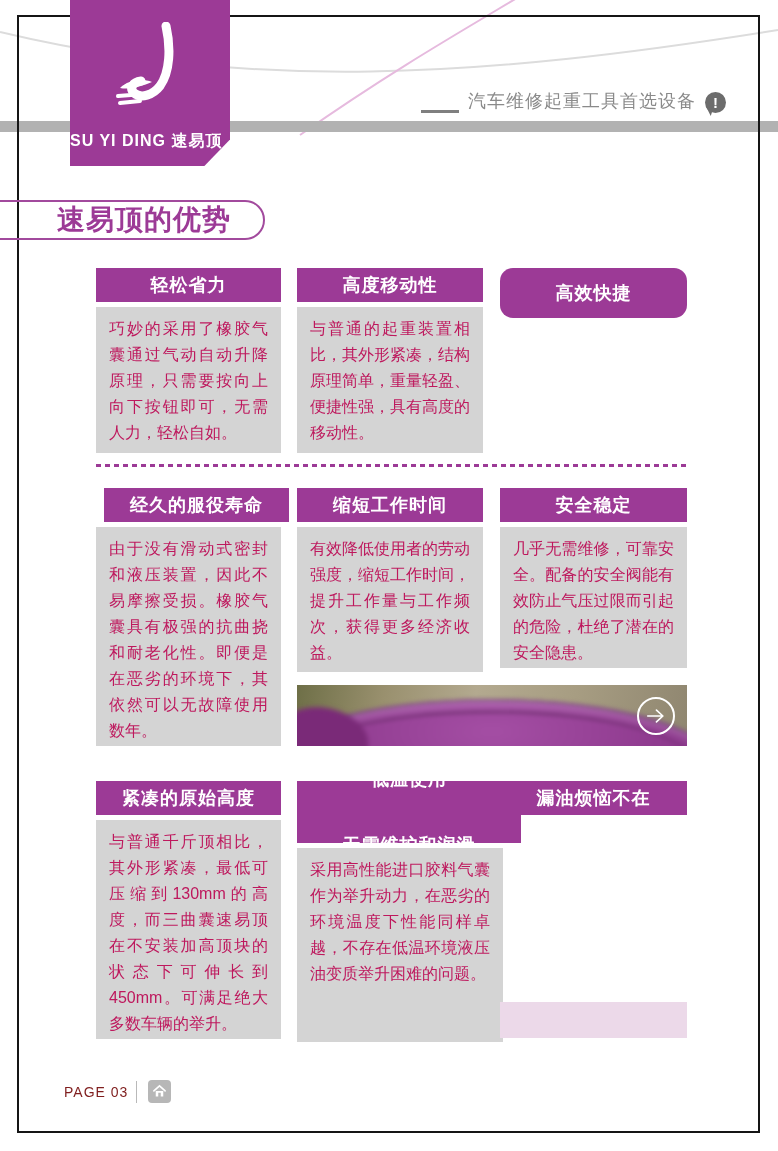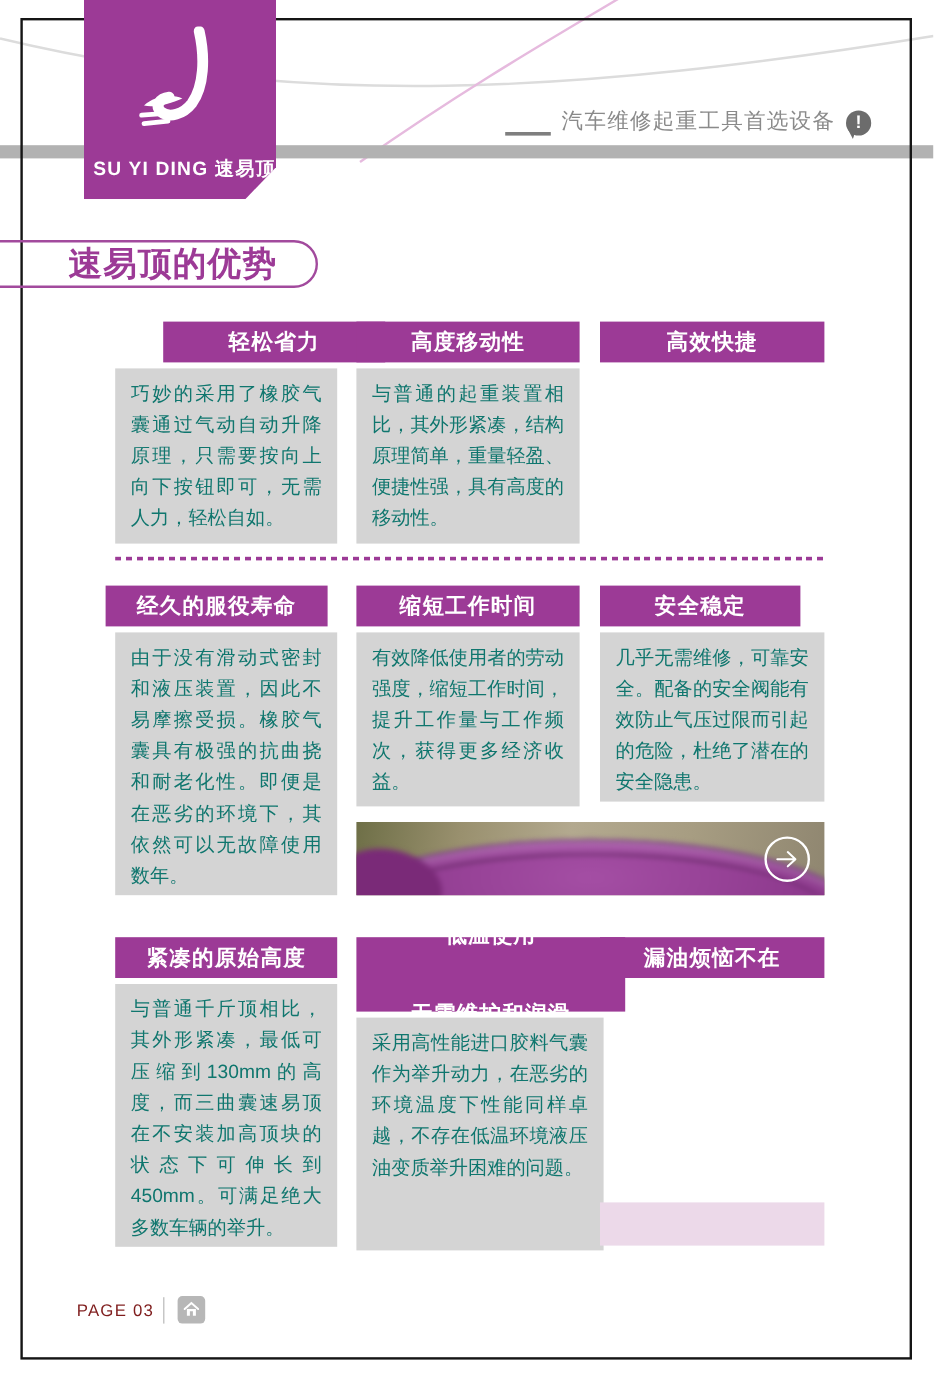--- a/index.html
+++ b/index.html
@@ -9,40 +9,40 @@
   .curves{position:absolute;left:0;top:0;z-index:1;}
   
   .page-border{position:absolute;left:17px;top:15px;width:743px;height:1118px;
                border:2px solid #151515;box-sizing:border-box;z-index:3;pointer-events:none;}
   
   .gray-bar{position:absolute;left:0;top:121px;width:778px;height:11px;background:#b2b2b2;z-index:2;}
   
   .badge{position:absolute;left:70px;top:0;width:160px;height:166px;background:#9c3a96;z-index:4;
          clip-path:polygon(0 0,100% 0,100% 84%,84% 100%,0 100%);}
   .badge-glyph{position:absolute;left:38px;top:22px;}
-  .badge-text{position:absolute;left:0;right:0;bottom:14px;text-align:right;color:#fff;
+  .badge-text{position:absolute;left:0;right:0;bottom:14px;text-align:left;color:#fff;
               font-weight:bold;font-size:16px;letter-spacing:1px;}
   
   .tagline{position:absolute;top:89px;right:52px;display:flex;align-items:flex-end;gap:9px;z-index:4;}
   .tagline-dash{width:38px;height:3px;background:#7f7f7f;}
   .tagline-text{color:#8a8a8a;font-size:18px;letter-spacing:1px;}
   .alert-bubble{position:relative;width:21px;height:21px;border-radius:50%;background:#6c6c6c;
                 color:#fff;font-weight:bold;font-size:15px;line-height:21px;text-align:center;}
   .alert-bubble:after{content:"";position:absolute;left:0px;bottom:-2px;width:0;height:0;
                 border-top:7px solid #6c6c6c;border-left:7px solid transparent;transform:rotate(18deg);}
   
   .title-pill{position:absolute;left:-30px;top:200px;width:295px;height:40px;
               border:2px solid #a24a9d;border-radius:0 22px 22px 0;box-sizing:border-box;z-index:4;
               display:flex;align-items:center;}
   .title-pill span{padding-left:85px;color:#9c3a96;font-size:28px;font-weight:bold;letter-spacing:1px;}
   
   .card-head{position:absolute;background:#9c3a96;color:#fff;font-weight:bold;font-size:18px;
              display:flex;flex-direction:column;align-items:center;justify-content:center;
              text-align:center;z-index:4;line-height:26px;letter-spacing:1px;}
-  .card-body{position:absolute;background:#d4d4d4;color:#0f766e;font-size:16px;line-height:26px;
+  .card-body{position:absolute;background:#d4d4d4;color:#be185d;font-size:16px;line-height:26px;
              padding:9px 13px;box-sizing:border-box;text-align:justify;overflow:hidden;z-index:4;}
   
   .dotted{position:absolute;left:96px;top:464px;width:591px;height:3px;z-index:4;
           background:repeating-linear-gradient(90deg,#9c3a96 0 5px,transparent 5px 9px);}
   
   .photo{position:absolute;left:297px;top:685px;width:390px;height:61px;overflow:hidden;z-index:4;
          background:linear-gradient(100deg,#6e6f47 0%,#99906e 22%,#b3a98f 45%,#a79d82 70%,#8f8670 100%);}
   .photo .blur{position:absolute;inset:0;filter:blur(2px);}
   .photo .disc{position:absolute;left:-30px;top:14px;width:450px;height:130px;border-radius:50%;
                background:radial-gradient(ellipse at 50% 25%,#a44ea4 0%,#8e3a8e 55%,#7c2e7c 100%);
@@ -88,37 +88,37 @@
   <div class="tagline">
     <div class="tagline-dash"></div>
     <span class="tagline-text">汽车维修起重工具首选设备</span>
     <div class="alert-bubble">!</div>
   </div>
 
   <div class="title-pill">
     <span>速易顶的优势</span>
   </div>
 
-  <div class="card-head" style="left:96px;top:268px;width:185px;height:34px;margin-left:40px;">轻松省力</div>
+  <div class="card-head" style="left:96px;top:268px;width:185px;height:34px;">轻松省力</div>
   <div class="card-body" style="left:96px;top:307px;width:185px;height:146px;">巧妙的采用了橡胶气囊通过气动自动升降原理，只需要按向上向下按钮即可，无需人力，轻松自如。</div>
 
   <div class="card-head" style="left:297px;top:268px;width:186px;height:34px;">高度移动性</div>
   <div class="card-body" style="left:297px;top:307px;width:186px;height:146px;">与普通的起重装置相比，其外形紧凑，结构原理简单，重量轻盈、便捷性强，具有高度的移动性。</div>
 
-  <div class="card-head" style="left:500px;top:268px;width:187px;height:34px;">高效快捷</div>
+  <div class="card-head" style="left:500px;top:268px;width:187px;height:50px;border-radius:13px;">高效快捷</div>
 
   <div class="dotted"></div>
 
-  <div class="card-head" style="left:88px;top:488px;width:185px;height:34px;text-align:center;">经久的服役寿命</div>
+  <div class="card-head" style="left:104px;top:488px;width:185px;height:34px;text-align:center;">经久的服役寿命</div>
   <div class="card-body" style="left:96px;top:527px;width:185px;height:219px;">由于没有滑动式密封和液压装置，因此不易摩擦受损。橡胶气囊具有极强的抗曲挠和耐老化性。即便是在恶劣的环境下，其依然可以无故障使用数年。</div>
 
   <div class="card-head" style="left:297px;top:488px;width:186px;height:34px;">缩短工作时间</div>
   <div class="card-body" style="left:297px;top:527px;width:186px;height:145px;">有效降低使用者的劳动强度，缩短工作时间，提升工作量与工作频次，获得更多经济收益。</div>
 
-  <div class="card-head" style="left:500px;top:488px;width:167px;height:34px;">安全稳定</div>
+  <div class="card-head" style="left:500px;top:488px;width:187px;height:34px;">安全稳定</div>
   <div class="card-body" style="left:500px;top:527px;width:187px;height:141px;">几乎无需维修，可靠安全。配备的安全阀能有效防止气压过限而引起的危险，杜绝了潜在的安全隐患。</div>
 
   <div class="photo">
     <div class="blur">
       <div class="disc"></div>
       <div class="rim"></div>
       <div class="wedge"></div>
     </div>
     <div class="arrow-btn">
       <svg width="22" height="22" viewBox="0 0 24 24">

